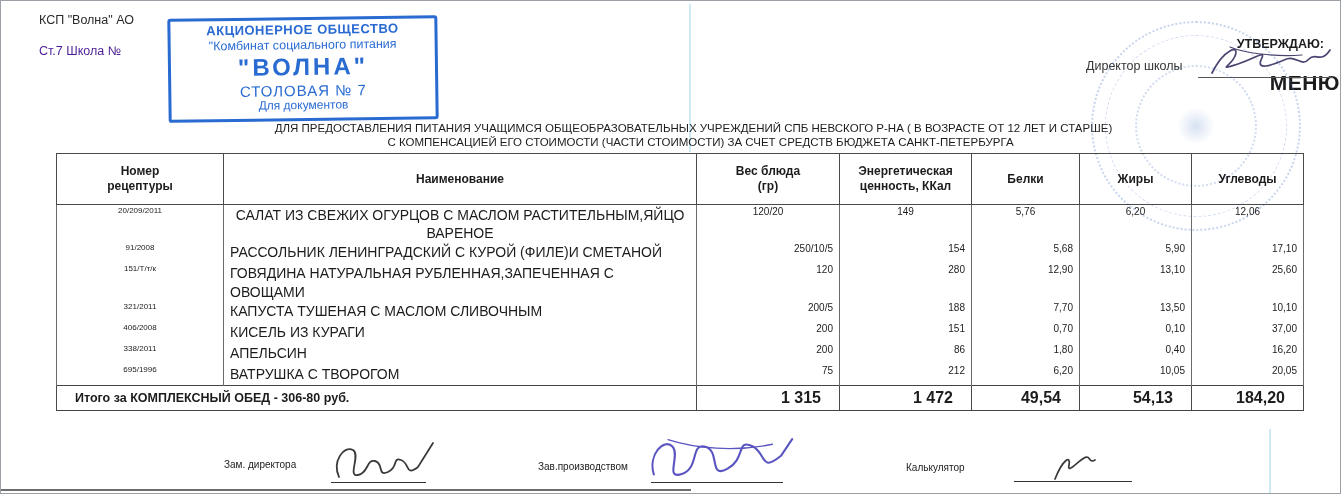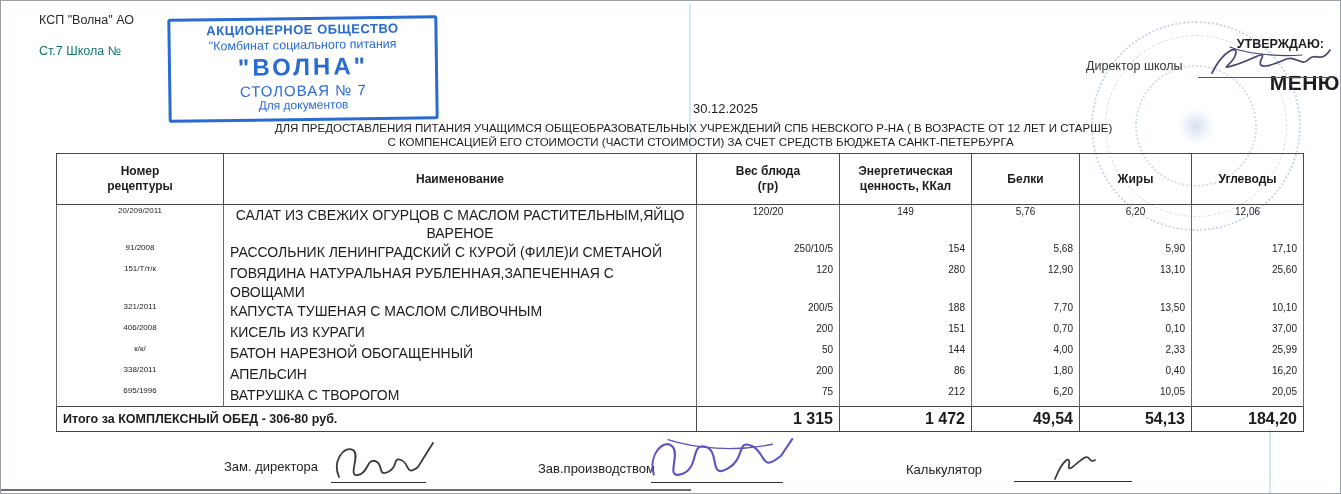--- a/index.html
+++ b/index.html
@@ -4,21 +4,21 @@
 <style>
   html,body{margin:0;padding:0;background:#e8e8e8;}
   #page{
     position:relative;width:1341px;height:494px;background:#ffffff;
     border:1px solid #9aa0a6;box-sizing:border-box;overflow:hidden;
     font-family:"Liberation Sans",sans-serif;color:#1c1c1c;
   }
   .abs{position:absolute;}
   
   .org1{left:38px;top:12px;font-size:12.5px;color:#2a2a2a;}
-  .org2{left:38px;top:43px;font-size:12.5px;color:#0f766e;}
+  .org2{left:38px;top:43px;font-size:12.5px;color:#4c1d95;}
   
   .stampbox{
     left:167px;top:16px;width:252px;padding:3px 6px 5px 6px;
     border:3px solid #2a6bd2;border-radius:3px;color:#2a6bd2;text-align:center;
     transform:rotate(-0.8deg);background:transparent;line-height:1.15;
   }
   .stampbox .s1{font-size:13px;font-weight:bold;letter-spacing:.5px;}
   .stampbox .s2{font-size:12.5px;}
   .stampbox .s3{font-size:24px;font-weight:bold;letter-spacing:3px;margin:1px 0;}
   .stampbox .s4{font-size:15px;letter-spacing:1px;}
@@ -63,26 +63,26 @@
     border-left:1px solid #6a6a6a;border-right:1px solid #6a6a6a;
     border-top:none;border-bottom:none;vertical-align:top;padding:1px 6px 0 6px;height:20px;
   }
   tr.item.tall td{height:36px;text-align:center;}
   td.c-recipe{text-align:center;font-size:8px;padding-top:4px;color:#222;}
   td.c-name{text-align:left;font-size:14px;white-space:pre-line;line-height:1.3;}
   td.c-num{text-align:right;font-size:10px;}
   tr.total td{
     border-top:1.5px solid #444;border-bottom:1.5px solid #444;
     border-left:1px solid #4a4a4a;border-right:1px solid #4a4a4a;
-    font-weight:bold;height:22px;vertical-align:middle;padding:1px 6px;
+    font-weight:bold;height:22px;vertical-align:middle;padding:1px 18px;
   }
   td.t-label{text-align:left;font-size:12.5px;}
   td.t-num{text-align:right;font-size:16px;}
   
-  .flabel{font-size:13px;color:#222;}
+  .flabel{font-size:10px;color:#222;}
   .f-zam{left:223px;top:458px;}
   .f-zav{left:537px;top:460px;}
   .f-kalk{left:905px;top:461px;}
   .sigline{border-bottom:1.5px solid #333;height:0;}
   .line-zam{left:330px;top:481px;width:95px;}
   .line-zav{left:650px;top:481px;width:132px;}
   .line-kalk{left:1013px;top:480px;width:118px;}
   .sig-zam{left:328px;top:438px;}
   .sig-zav{left:644px;top:426px;transform:rotate(-3deg);}
   .sig-kalk{left:1048px;top:450px;}
@@ -109,21 +109,20 @@
 
   <div class="abs stampbox">
     <div class="s1">АКЦИОНЕРНОЕ ОБЩЕСТВО</div>
     <div class="s2">"Комбинат социального питания</div>
     <div class="s3">"ВОЛНА"</div>
     <div class="s4">СТОЛОВАЯ № 7</div>
     <div class="s5">Для документов</div>
   </div>
 
   <div class="abs title">МЕНЮ</div>
-  <div class="abs docdate">30.12.2025</div>
   <div class="abs sub1">ДЛЯ ПРЕДОСТАВЛЕНИЯ ПИТАНИЯ УЧАЩИМСЯ ОБЩЕОБРАЗОВАТЕЛЬНЫХ УЧРЕЖДЕНИЙ СПБ НЕВСКОГО Р-НА ( В ВОЗРАСТЕ ОТ 12 ЛЕТ И СТАРШЕ)</div>
   <div class="abs sub2">С КОМПЕНСАЦИЕЙ ЕГО СТОИМОСТИ (ЧАСТИ СТОИМОСТИ) ЗА СЧЕТ СРЕДСТВ БЮДЖЕТА САНКТ-ПЕТЕРБУРГА</div>
 
   <div class="abs approve">УТВЕРЖДАЮ:</div>
   <div class="abs director">Директор школы</div>
   <div class="abs dirline"></div>
   <div class="abs dirsig">
     <svg width="130" height="38" viewBox="0 0 130 38">
       <path d="M8 32 C20 8, 36 3, 31 15 C27 25, 12 30, 34 23 C55 16, 62 8, 57 19 C53 29, 66 25, 80 19 C93 13, 97 27, 105 18 C111 11, 117 23, 126 9" stroke="#4a4470" fill="none" stroke-width="1.7" stroke-linecap="round"></path>
       <path d="M26 6 C40 12, 70 16, 98 14" stroke="#4a4470" fill="none" stroke-width="1.2" stroke-linecap="round"></path>
@@ -196,29 +195,20 @@
       <tr class="item">
         <td class="c-recipe">406/2008</td>
         <td class="c-name">КИСЕЛЬ ИЗ КУРАГИ</td>
         <td class="c-num">200</td>
         <td class="c-num">151</td>
         <td class="c-num">0,70</td>
         <td class="c-num">0,10</td>
         <td class="c-num">37,00</td>
       </tr>
       <tr class="item">
-        <td class="c-recipe">к/к/</td>
-        <td class="c-name">БАТОН НАРЕЗНОЙ ОБОГАЩЕННЫЙ</td>
-        <td class="c-num">50</td>
-        <td class="c-num">144</td>
-        <td class="c-num">4,00</td>
-        <td class="c-num">2,33</td>
-        <td class="c-num">25,99</td>
-      </tr>
-      <tr class="item">
         <td class="c-recipe">338/2011</td>
         <td class="c-name">АПЕЛЬСИН</td>
         <td class="c-num">200</td>
         <td class="c-num">86</td>
         <td class="c-num">1,80</td>
         <td class="c-num">0,40</td>
         <td class="c-num">16,20</td>
       </tr>
       <tr class="item">
         <td class="c-recipe">695/1996</td>

